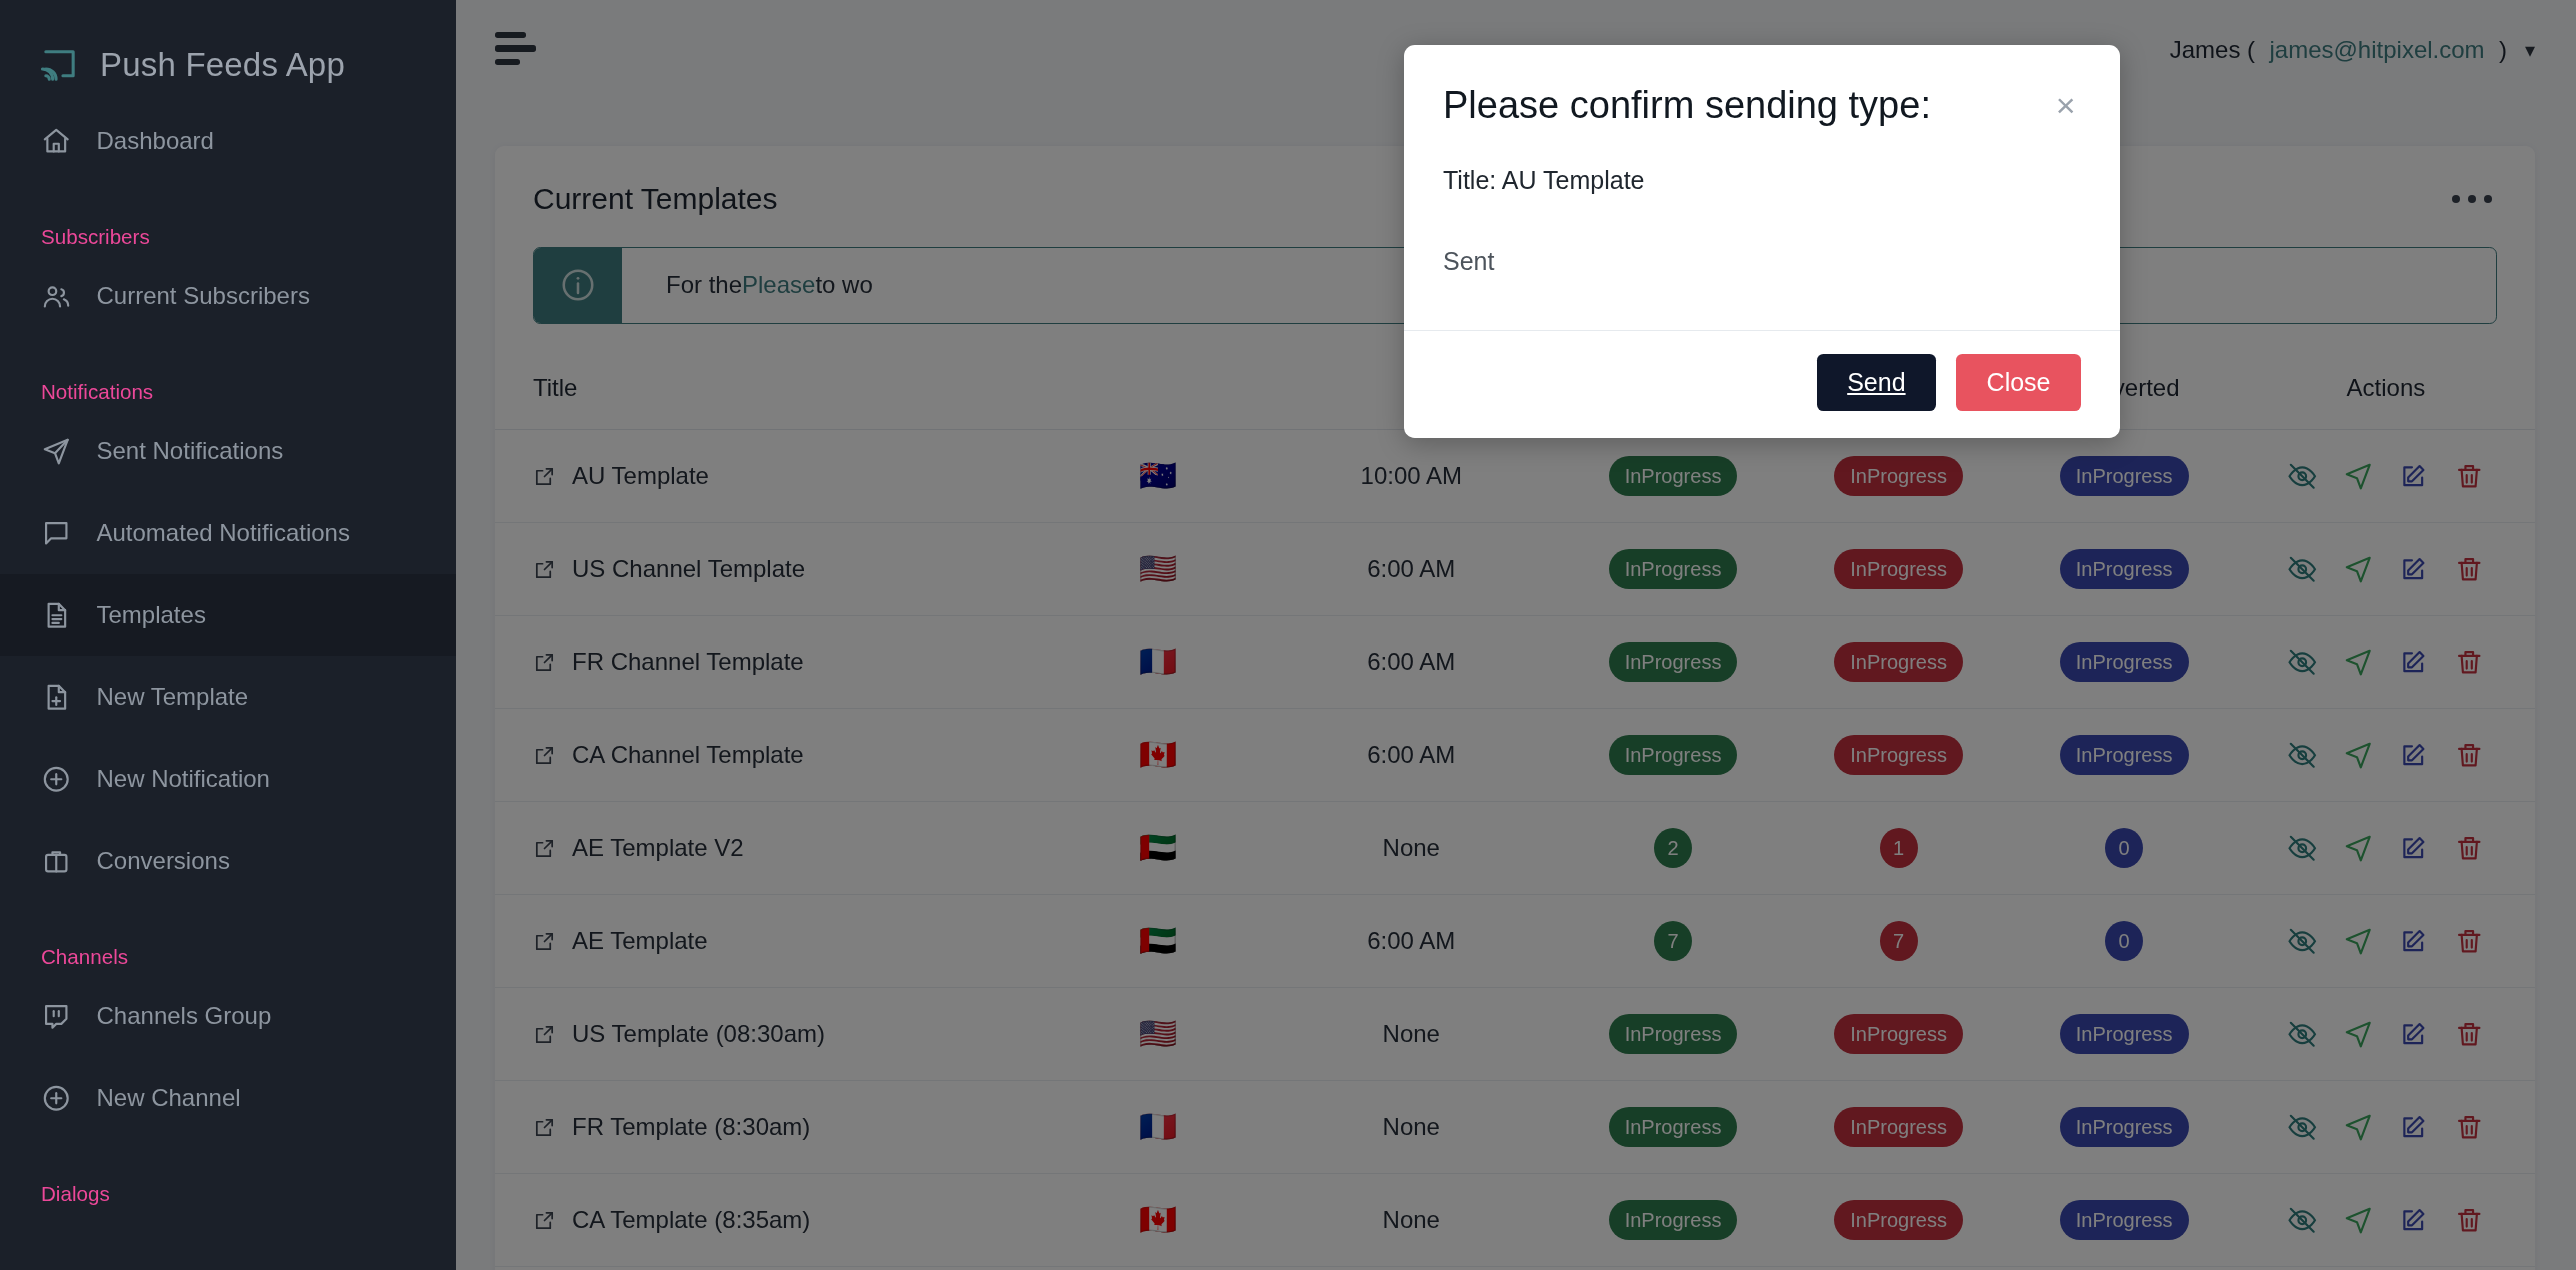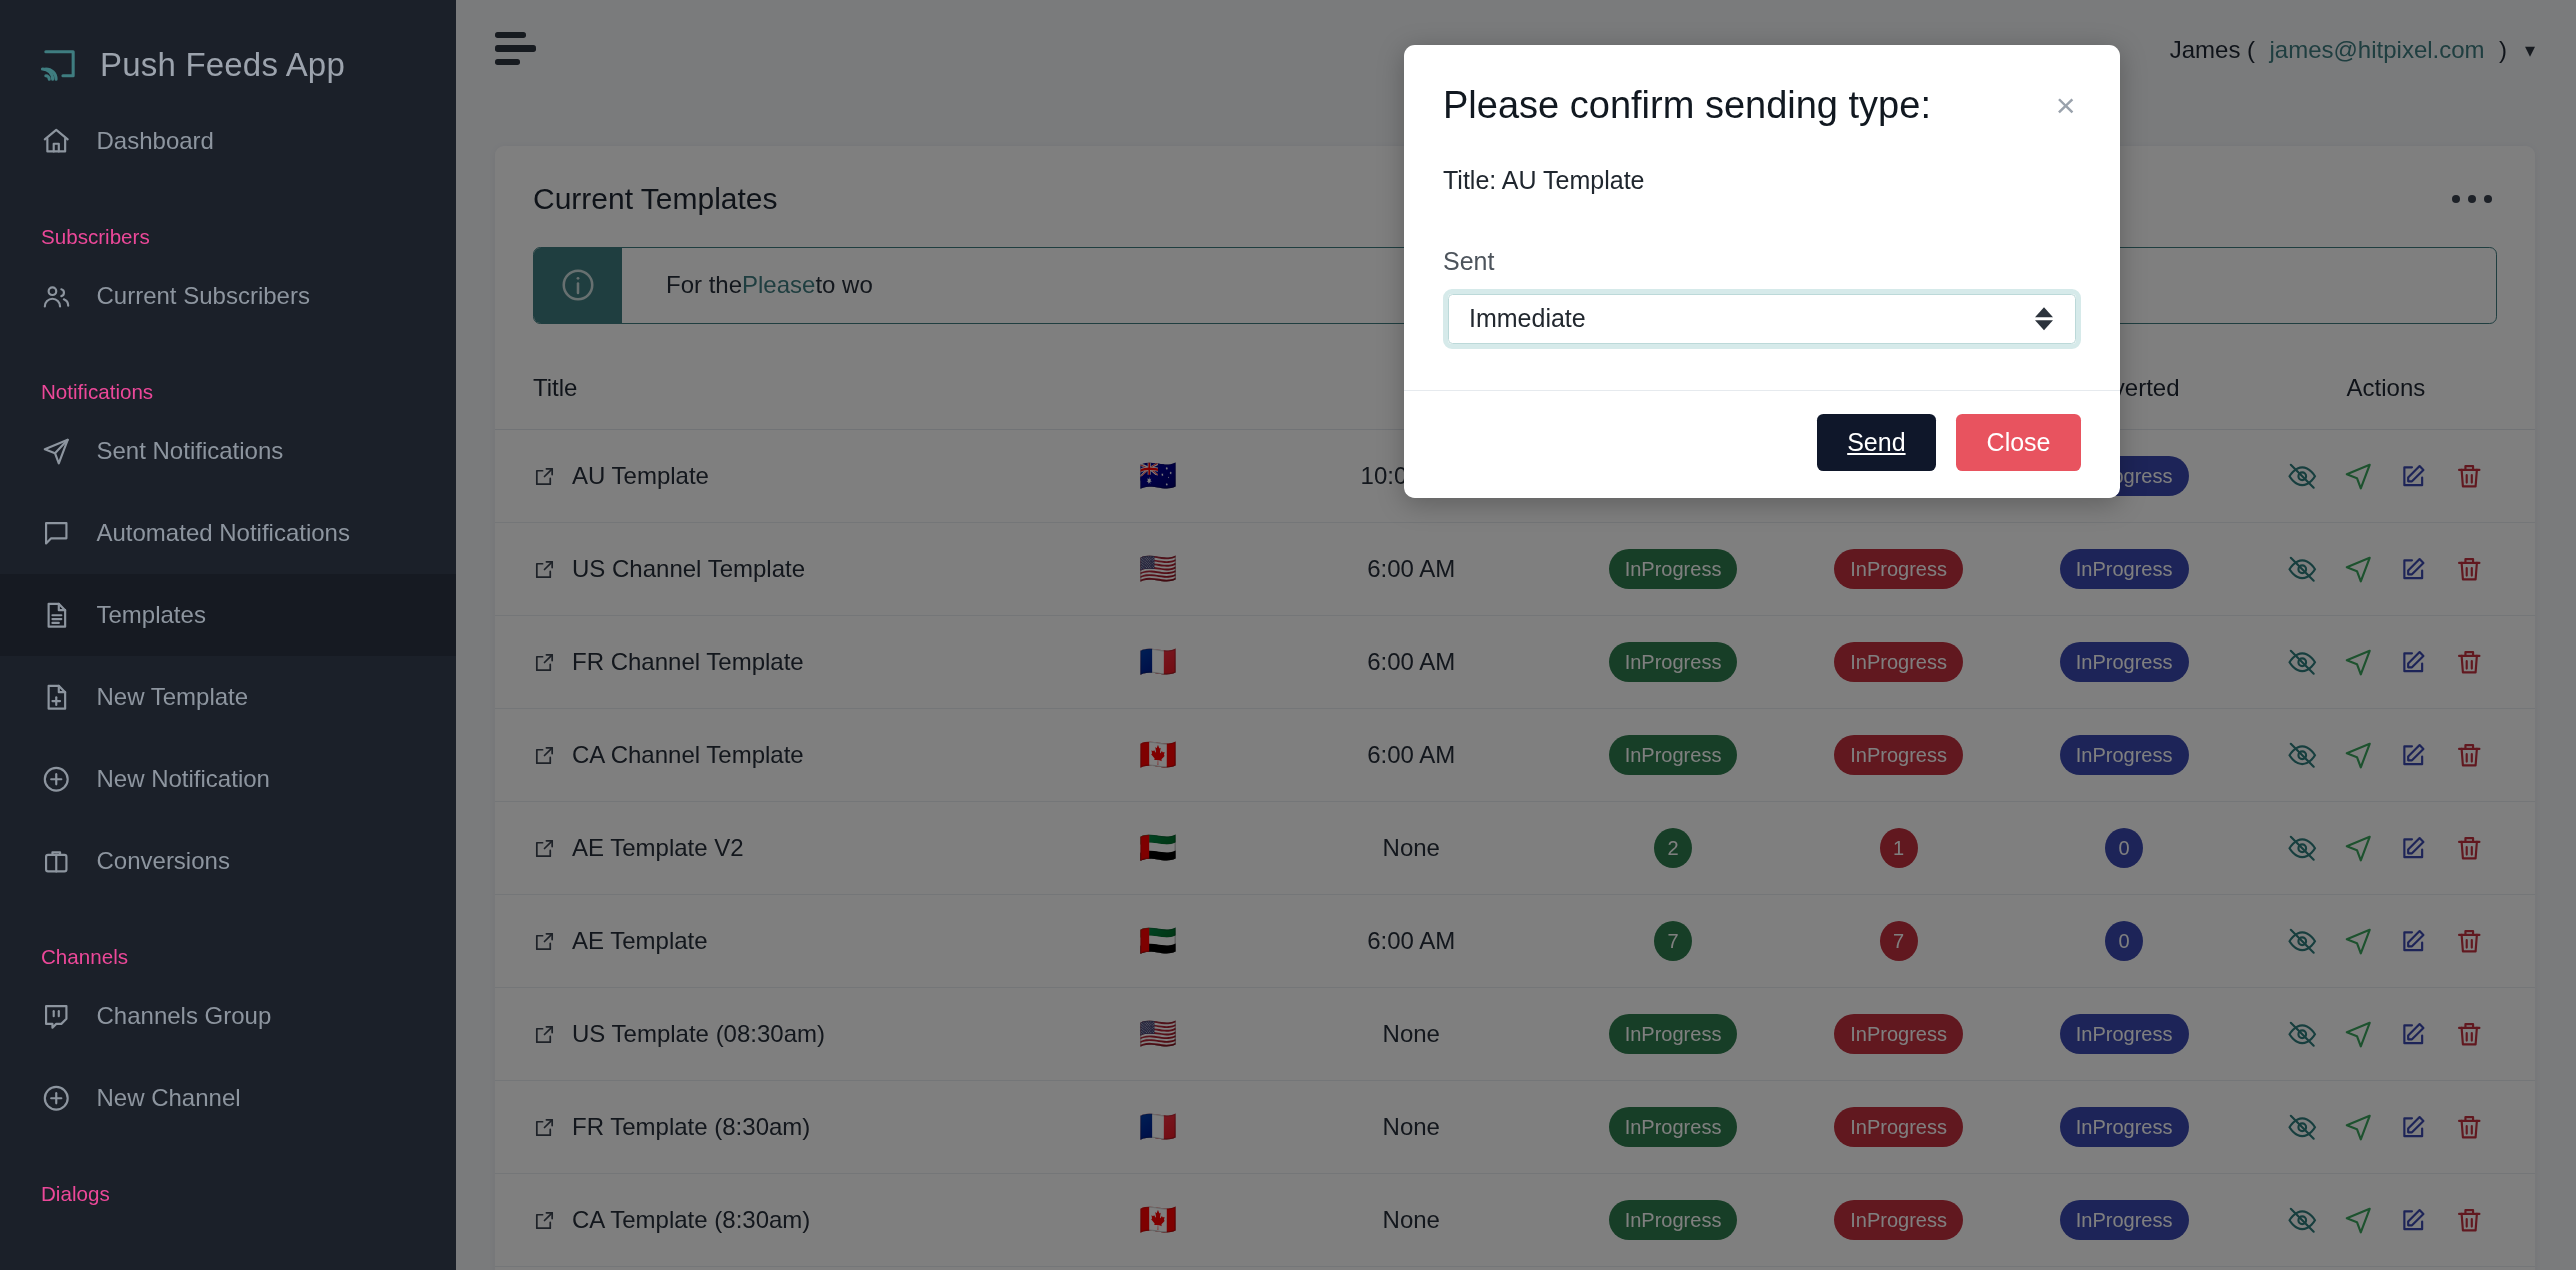--- a/index.html
+++ b/index.html
@@ -815,21 +815,21 @@
               </td>
             </tr>
             <tr>
               <td class="col-title">
          <span class="title-cell">
            <span class="ext-icon"><svg viewBox="0 0 24 24" fill="none" stroke="#3c4450" stroke-width="1.8" stroke-linecap="round" stroke-linejoin="round">
                       <path d="M14 4h6v6"></path>
                       <path d="M20 4l-8 8"></path>
                       <path d="M18 14v6H4V6h6"></path>
                     </svg></span>
-           <span>CA Template (8:30am)</span>
+           <span>CA Template (8:35am)</span>
          </span>
               </td>
        <td class="col-flag">
          <span class="flag">🇨🇦</span></td>
        <td class="col-time">None</td>
        <td class="col-stat">
          <span class="badge green">InProgress</span></td>
        <td class="col-stat">
          <span class="badge red">InProgress</span></td>
        <td class="col-stat">
@@ -873,29 +873,20 @@
     <div class="overlay"></div>
 
     <div class="modal">
       <div class="modal-head">
         <div class="modal-title">Please confirm sending type:</div>
         <button class="modal-x">×</button>
       </div>
       <div class="modal-body">
         <div class="modal-row">Title: AU Template</div>
         <div class="field-label">Sent</div>
-        <div class="select-wrap">
-          <div class="select-box">
-            <span>Immediate</span>
-          </div>
-          <span class="select-arrows">
-            <i class="up"></i>
-              <i class="down"></i>
-          </span>
-        </div>
       </div>
       <div class="modal-foot">
         <button class="btn btn-send">Send</button>
         <button class="btn btn-close">Close</button>
       </div>
     </div>
 
   </section>
 </div>
 

